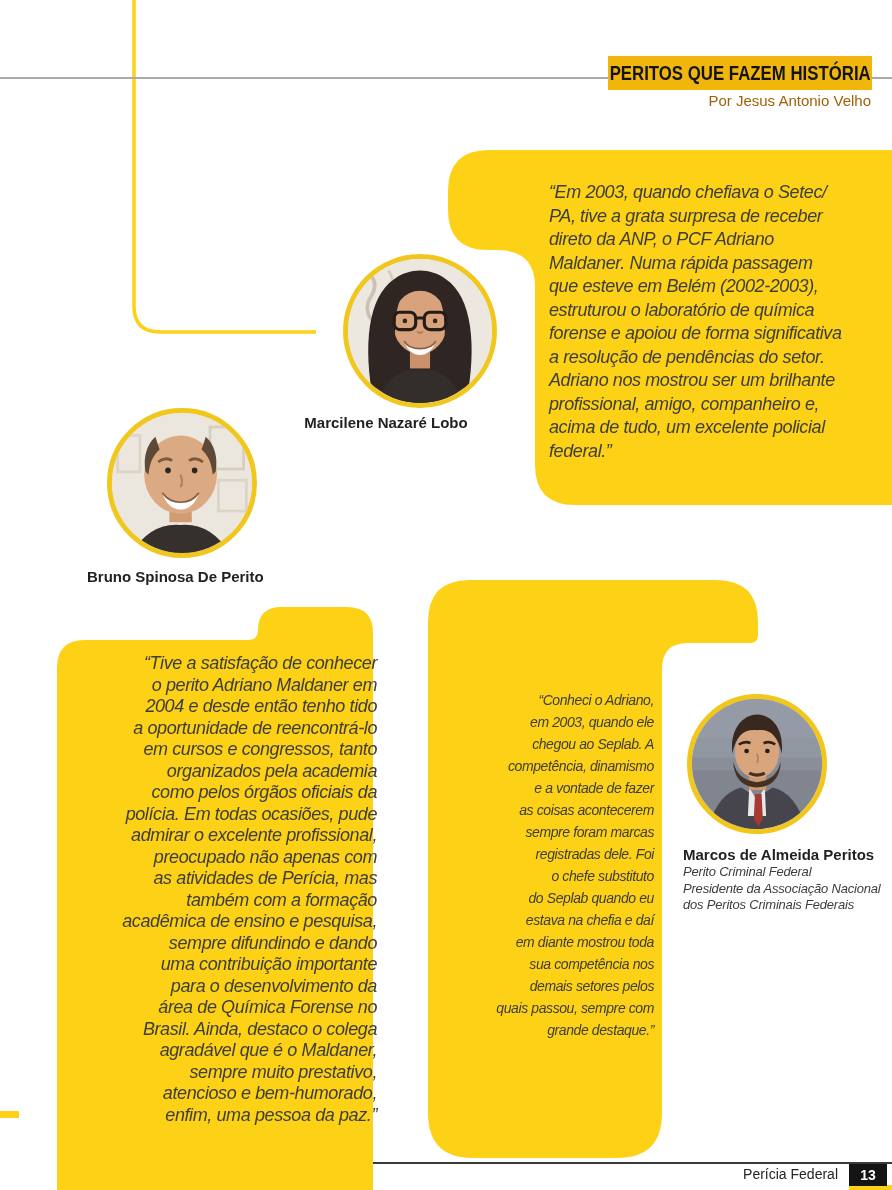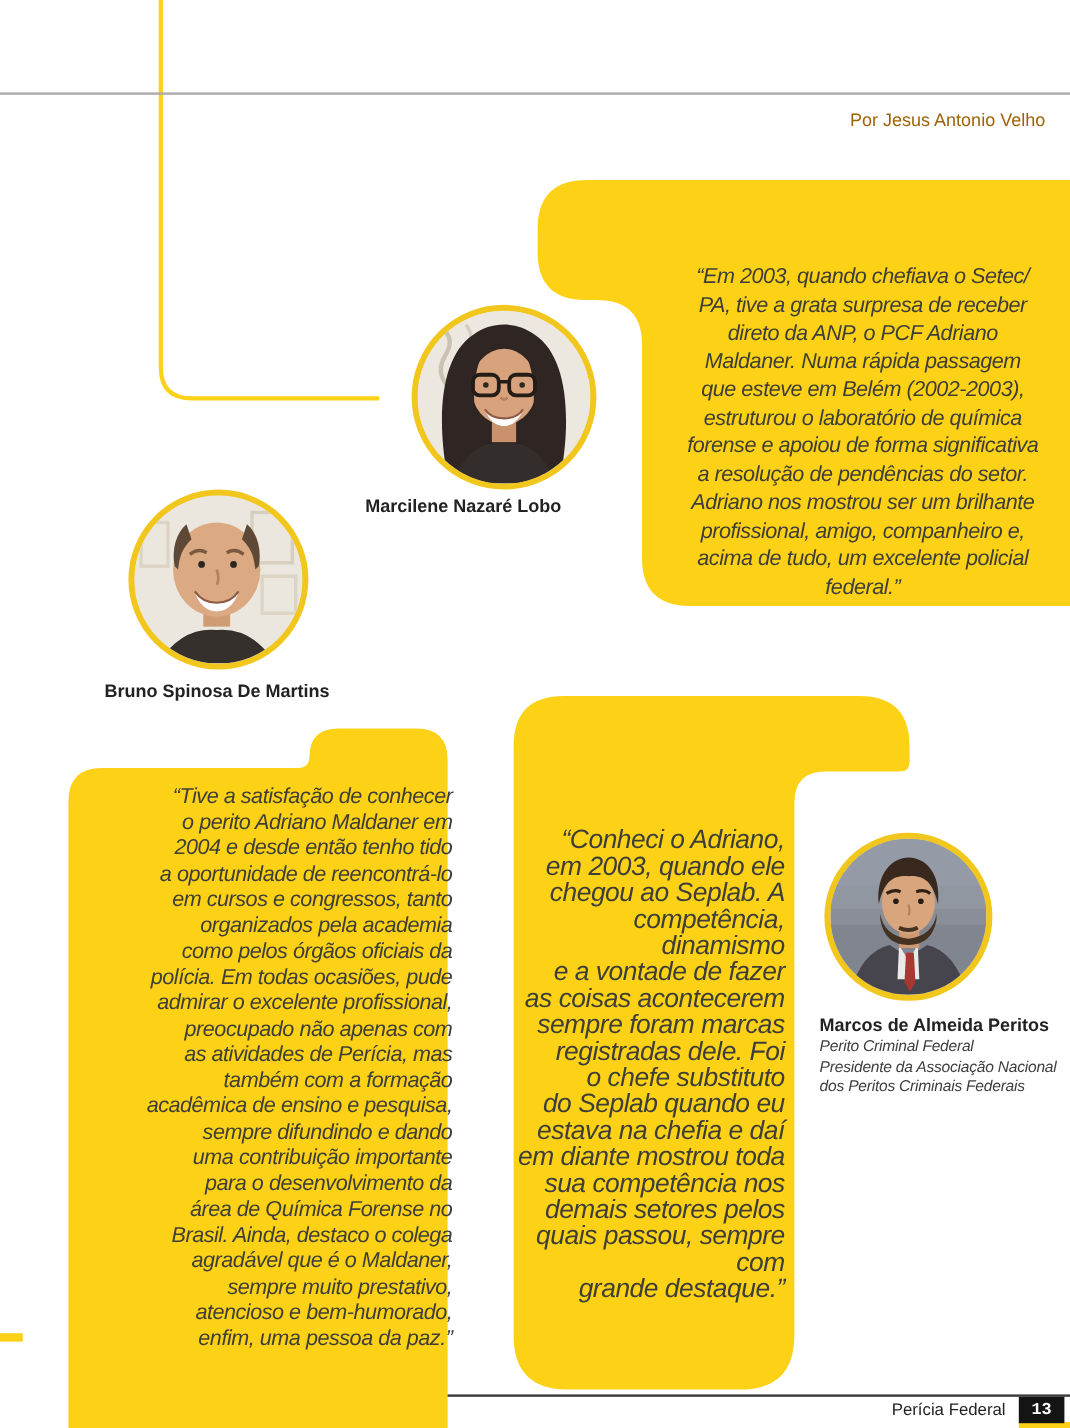--- a/index.html
+++ b/index.html
@@ -20,23 +20,23 @@
   .byline{
     position:absolute;right:21px;top:92px;font-size:15px;color:#a16207;z-index:2;white-space:nowrap;
   }
   
   .art{position:absolute;left:0;top:0;z-index:0;}
   
   .quote{
     position:absolute;z-index:3;color:#3e3e38;font-style:italic;
     white-space:pre-line;letter-spacing:-0.4px;
   }
-  .quote.q1{left:549px;top:181px;width:340px;font-size:18px;line-height:23.5px;text-align:center;margin-top:38px;}
+  .quote.q1{left:549px;top:181px;width:340px;font-size:18px;line-height:23.5px;text-align:left;}
   .quote.q2{left:85px;top:653px;width:292px;font-size:18px;line-height:21.5px;text-align:right;}
-  .quote.q3{left:430px;top:689px;width:224px;font-size:22px;line-height:22px;text-align:right;}
+  .quote.q3{left:430px;top:689px;width:224px;font-size:14px;line-height:22px;text-align:right;}
   
   .photo{
     position:absolute;border-radius:50%;border:5px solid #f2c71d;overflow:hidden;
     background:#e8e4dc;z-index:2;
   }
   .photo svg{display:block;width:100%;height:100%;}
   .photo.p1{left:343px;top:254px;width:144px;height:144px;}
   .photo.p2{left:107px;top:408px;width:140px;height:140px;}
   .photo.p3{left:687px;top:694px;width:130px;height:130px;}
   
@@ -44,21 +44,21 @@
   .caption .cap-name{font-weight:bold;font-size:15px;color:#222222;line-height:18px;}
   .caption .cap-roles{font-style:italic;font-size:13px;color:#3d3d3d;line-height:16.5px;white-space:pre-line;letter-spacing:-0.2px;}
   .caption.c1{left:286px;top:414px;width:200px;text-align:center;}
   .caption.c2{left:87px;top:568px;width:268px;text-align:left;}
   .caption.c3{left:683px;top:846px;width:206px;text-align:left;}
   
   .footer-rule{position:absolute;left:373px;top:1162px;width:519px;height:2px;background:#3a3a3a;z-index:3;}
   .footer-mag{position:absolute;right:54px;top:1166px;font-size:14px;color:#232323;z-index:3;white-space:nowrap;}
   .page-number-box{
     position:absolute;left:849px;top:1164px;width:38px;height:22px;background:#141414;
-    display:flex;align-items:center;justify-content:center;z-index:3;font-family:Liberation Mono, monospace;
+    display:flex;align-items:center;justify-content:center;z-index:3;
   }
   .page-number-box span{color:#ffffff;font-weight:bold;font-size:14px;}
 </style>
 </head>
 <body>
 
 <div class="page">
 
   <svg class="art" width="892" height="1190" viewBox="0 0 892 1190" aria-hidden="true">
 
@@ -73,20 +73,23 @@
     <path d="M 470 580 L 716 580 Q 758 580 758 622 L 758 635 Q 758 643 750 643 L 688 643
              Q 662 643 662 669 L 662 1113 Q 662 1158 617 1158 L 473 1158 Q 428 1158 428 1113
              L 428 622 Q 428 580 470 580 Z" fill="#fdd116"></path>
 
     <rect x="0" y="1111" width="19" height="7" fill="#fdd116"></rect>
 
     <rect x="849" y="1185" width="43" height="5" fill="#fdd116"></rect>
   </svg>
 
   <div class="header-rule"></div>
+  <div class="title-box">
+    <span>PERITOS QUE FAZEM HISTÓRIA</span>
+  </div>
   <div class="byline">Por Jesus Antonio Velho</div>
 
   <div class="quote q1">“Em 2003, quando chefiava o Setec/
 PA, tive a grata surpresa de receber
 direto da ANP, o PCF Adriano
 Maldaner. Numa rápida passagem
 que esteve em Belém (2002-2003),
 estruturou o laboratório de química
 forense e apoiou de forma significativa
 a resolução de pendências do setor.
@@ -136,21 +139,21 @@
       <path d="M55 34 q5 -3 10 1" fill="none" stroke="#7a5a3e" stroke-width="2"></path>
       <circle cx="40" cy="41" r="2" fill="#2b2620"></circle>
       <circle cx="59" cy="41" r="2" fill="#2b2620"></circle>
       <path d="M49 44 q2 6 0 9" fill="none" stroke="#b5805c" stroke-width="1.6"></path>
       <path d="M36 57 C 42 66 56 66 62 57 C 58 73 40 73 36 57 Z" fill="#ffffff"></path>
       <path d="M36 57 C 42 66 56 66 62 57" fill="none" stroke="#8a5a44" stroke-width="1.2"></path>
     </svg>
   </div>
 
   <div class="caption c2">
-    <div class="cap-name">Bruno Spinosa De Martins</div>
+    <div class="cap-name">Bruno Spinosa De Perito</div>
   </div>
 
   <div class="quote q2">“Tive a satisfação de conhecer
 o perito Adriano Maldaner em
 2004 e desde então tenho tido
 a oportunidade de reencontrá-lo
 em cursos e congressos, tanto
 organizados pela academia
 como pelos órgãos oficiais da
 polícia. Em todas ocasiões, pude

